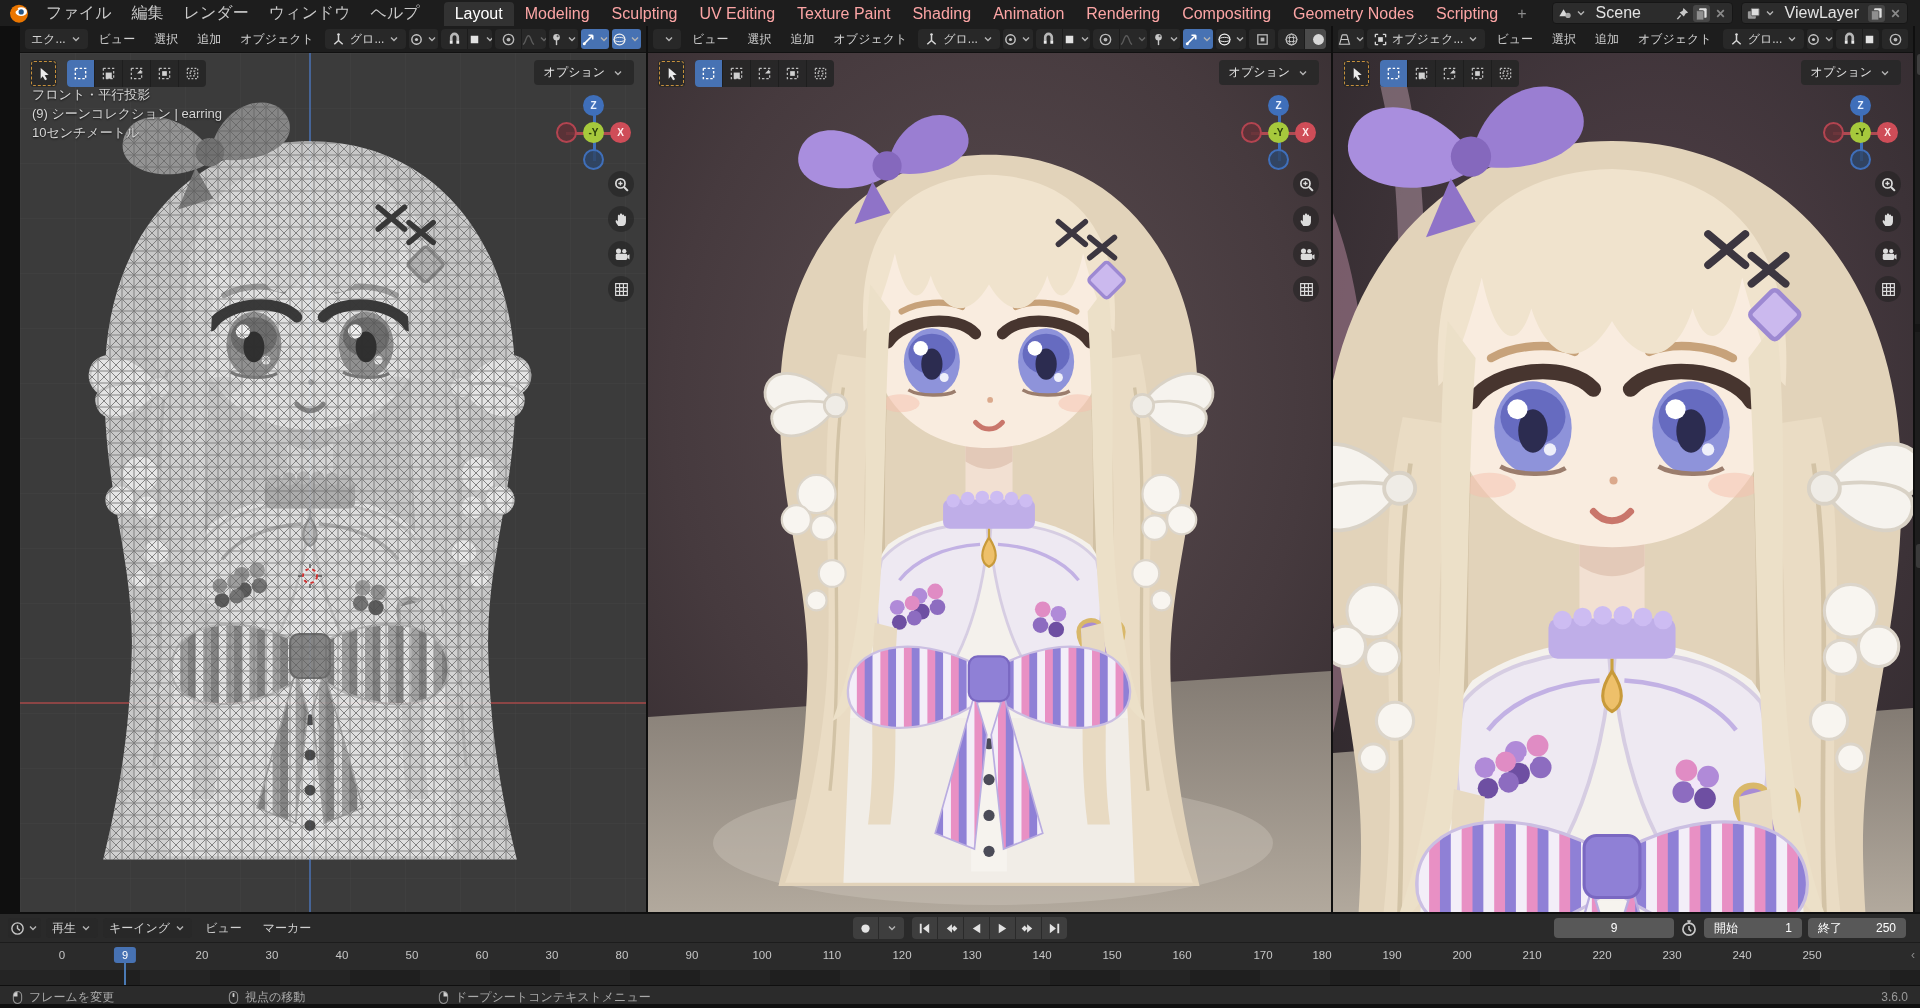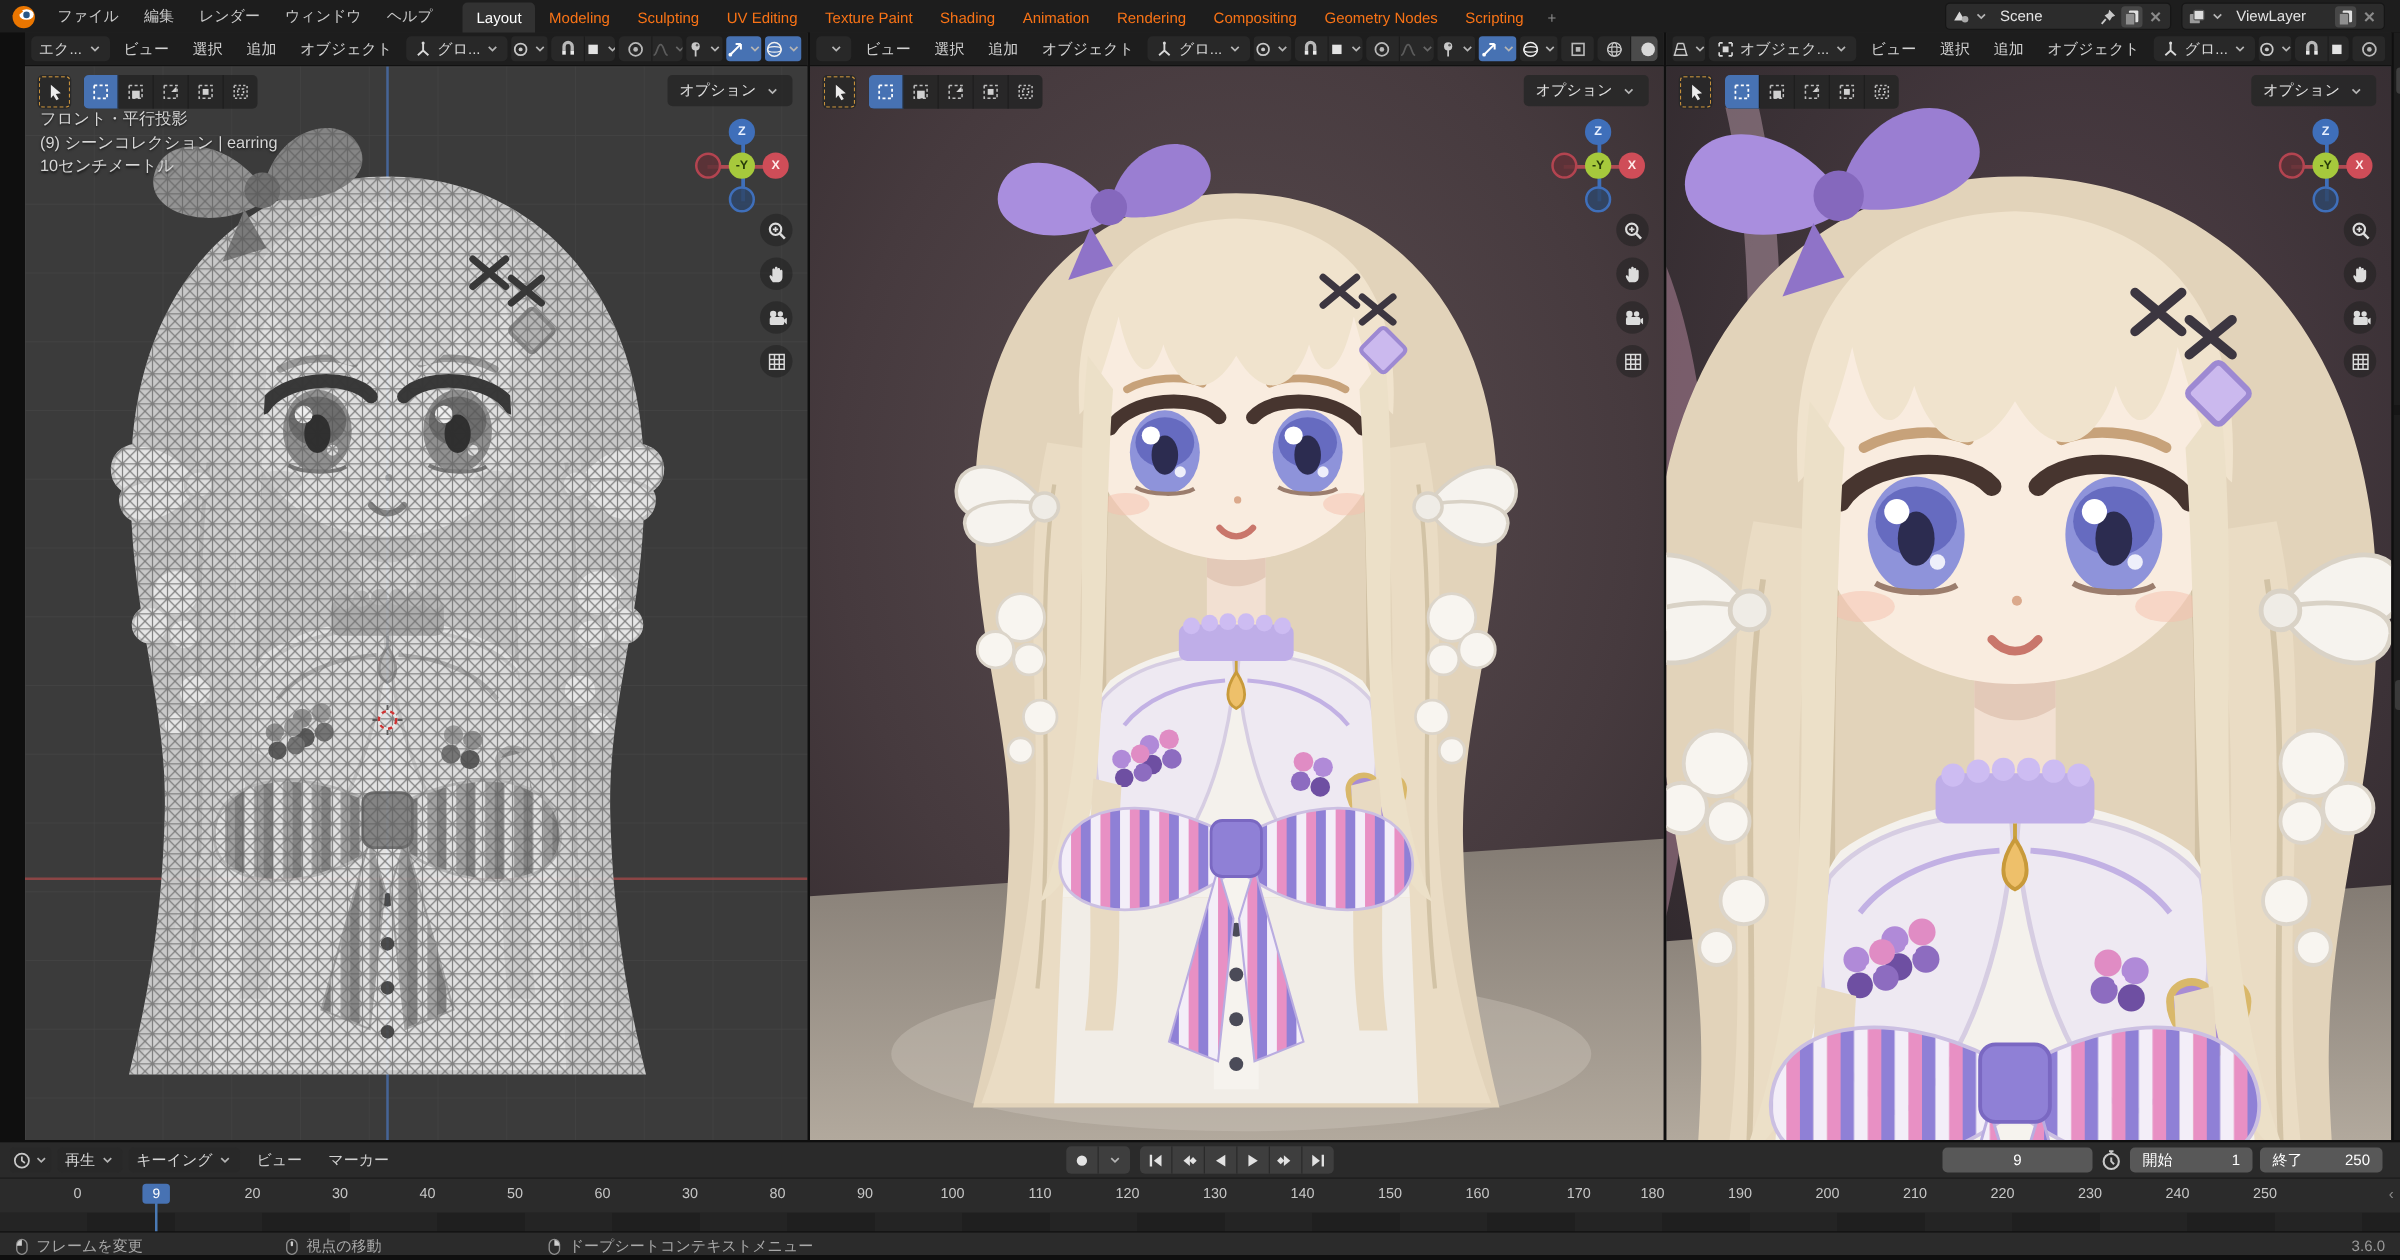--- a/index.html
+++ b/index.html
@@ -1,23 +1,23 @@
 <!DOCTYPE html>
 <html><head>
 <meta charset="utf-8">
 <style>
   html,body{margin:0;padding:0;width:1920px;height:1008px;overflow:hidden;background:#0f0f0f;
     font-family:"Liberation Sans","DejaVu Sans",sans-serif;-webkit-font-smoothing:antialiased;}
   #app{position:relative;width:1920px;height:1008px;background:#0f0f0f;}
   
-  #topbar{position:absolute;left:0;top:0;width:1920px;height:26px;background:#1d1d1d;display:flex;align-items:center;font-size:12px;color:#c9c9c9;z-index:30;}
+  #topbar{position:absolute;left:0;top:0;width:1920px;height:26px;background:#1d1d1d;display:flex;align-items:center;font-size:16px;color:#c9c9c9;z-index:30;}
   .logo{width:22px;height:22px;margin:0 6px 0 8px;display:flex;align-items:center;justify-content:center;}
   .tmenu{padding:0 10px;line-height:26px;cursor:default;}
   #tabs{display:flex;margin-left:14px;height:26px;align-items:flex-end;}
-  .tab{padding:0 11px;height:24px;line-height:24px;color:#f97316;border-radius:4px 4px 0 0;white-space:nowrap;}
+  .tab{padding:0 11px;height:24px;line-height:24px;color:#fca5a5;border-radius:4px 4px 0 0;white-space:nowrap;}
   .tab.active{background:#323232;color:#ffffff;}
   .tab.add{color:#8c8c8c;padding:0 8px;}
   #topbar-right{margin-left:auto;display:flex;gap:8px;margin-right:12px;}
   .wsel{display:flex;align-items:center;background:#2c2c2c;border:1px solid #161616;border-radius:4px;height:20px;padding:0 4px;gap:3px;}
   .wsel .name{padding:0 6px;color:#e3e3e3;min-width:70px;}
   .wsel .boxed{background:#474747;border-radius:3px;padding:1px;}
   .ic{display:inline-flex;align-items:center;justify-content:center;width:15px;height:15px;flex:none;}
   .ic svg{width:100%;height:100%;}
   .ic12{width:12px;height:12px;}
   

